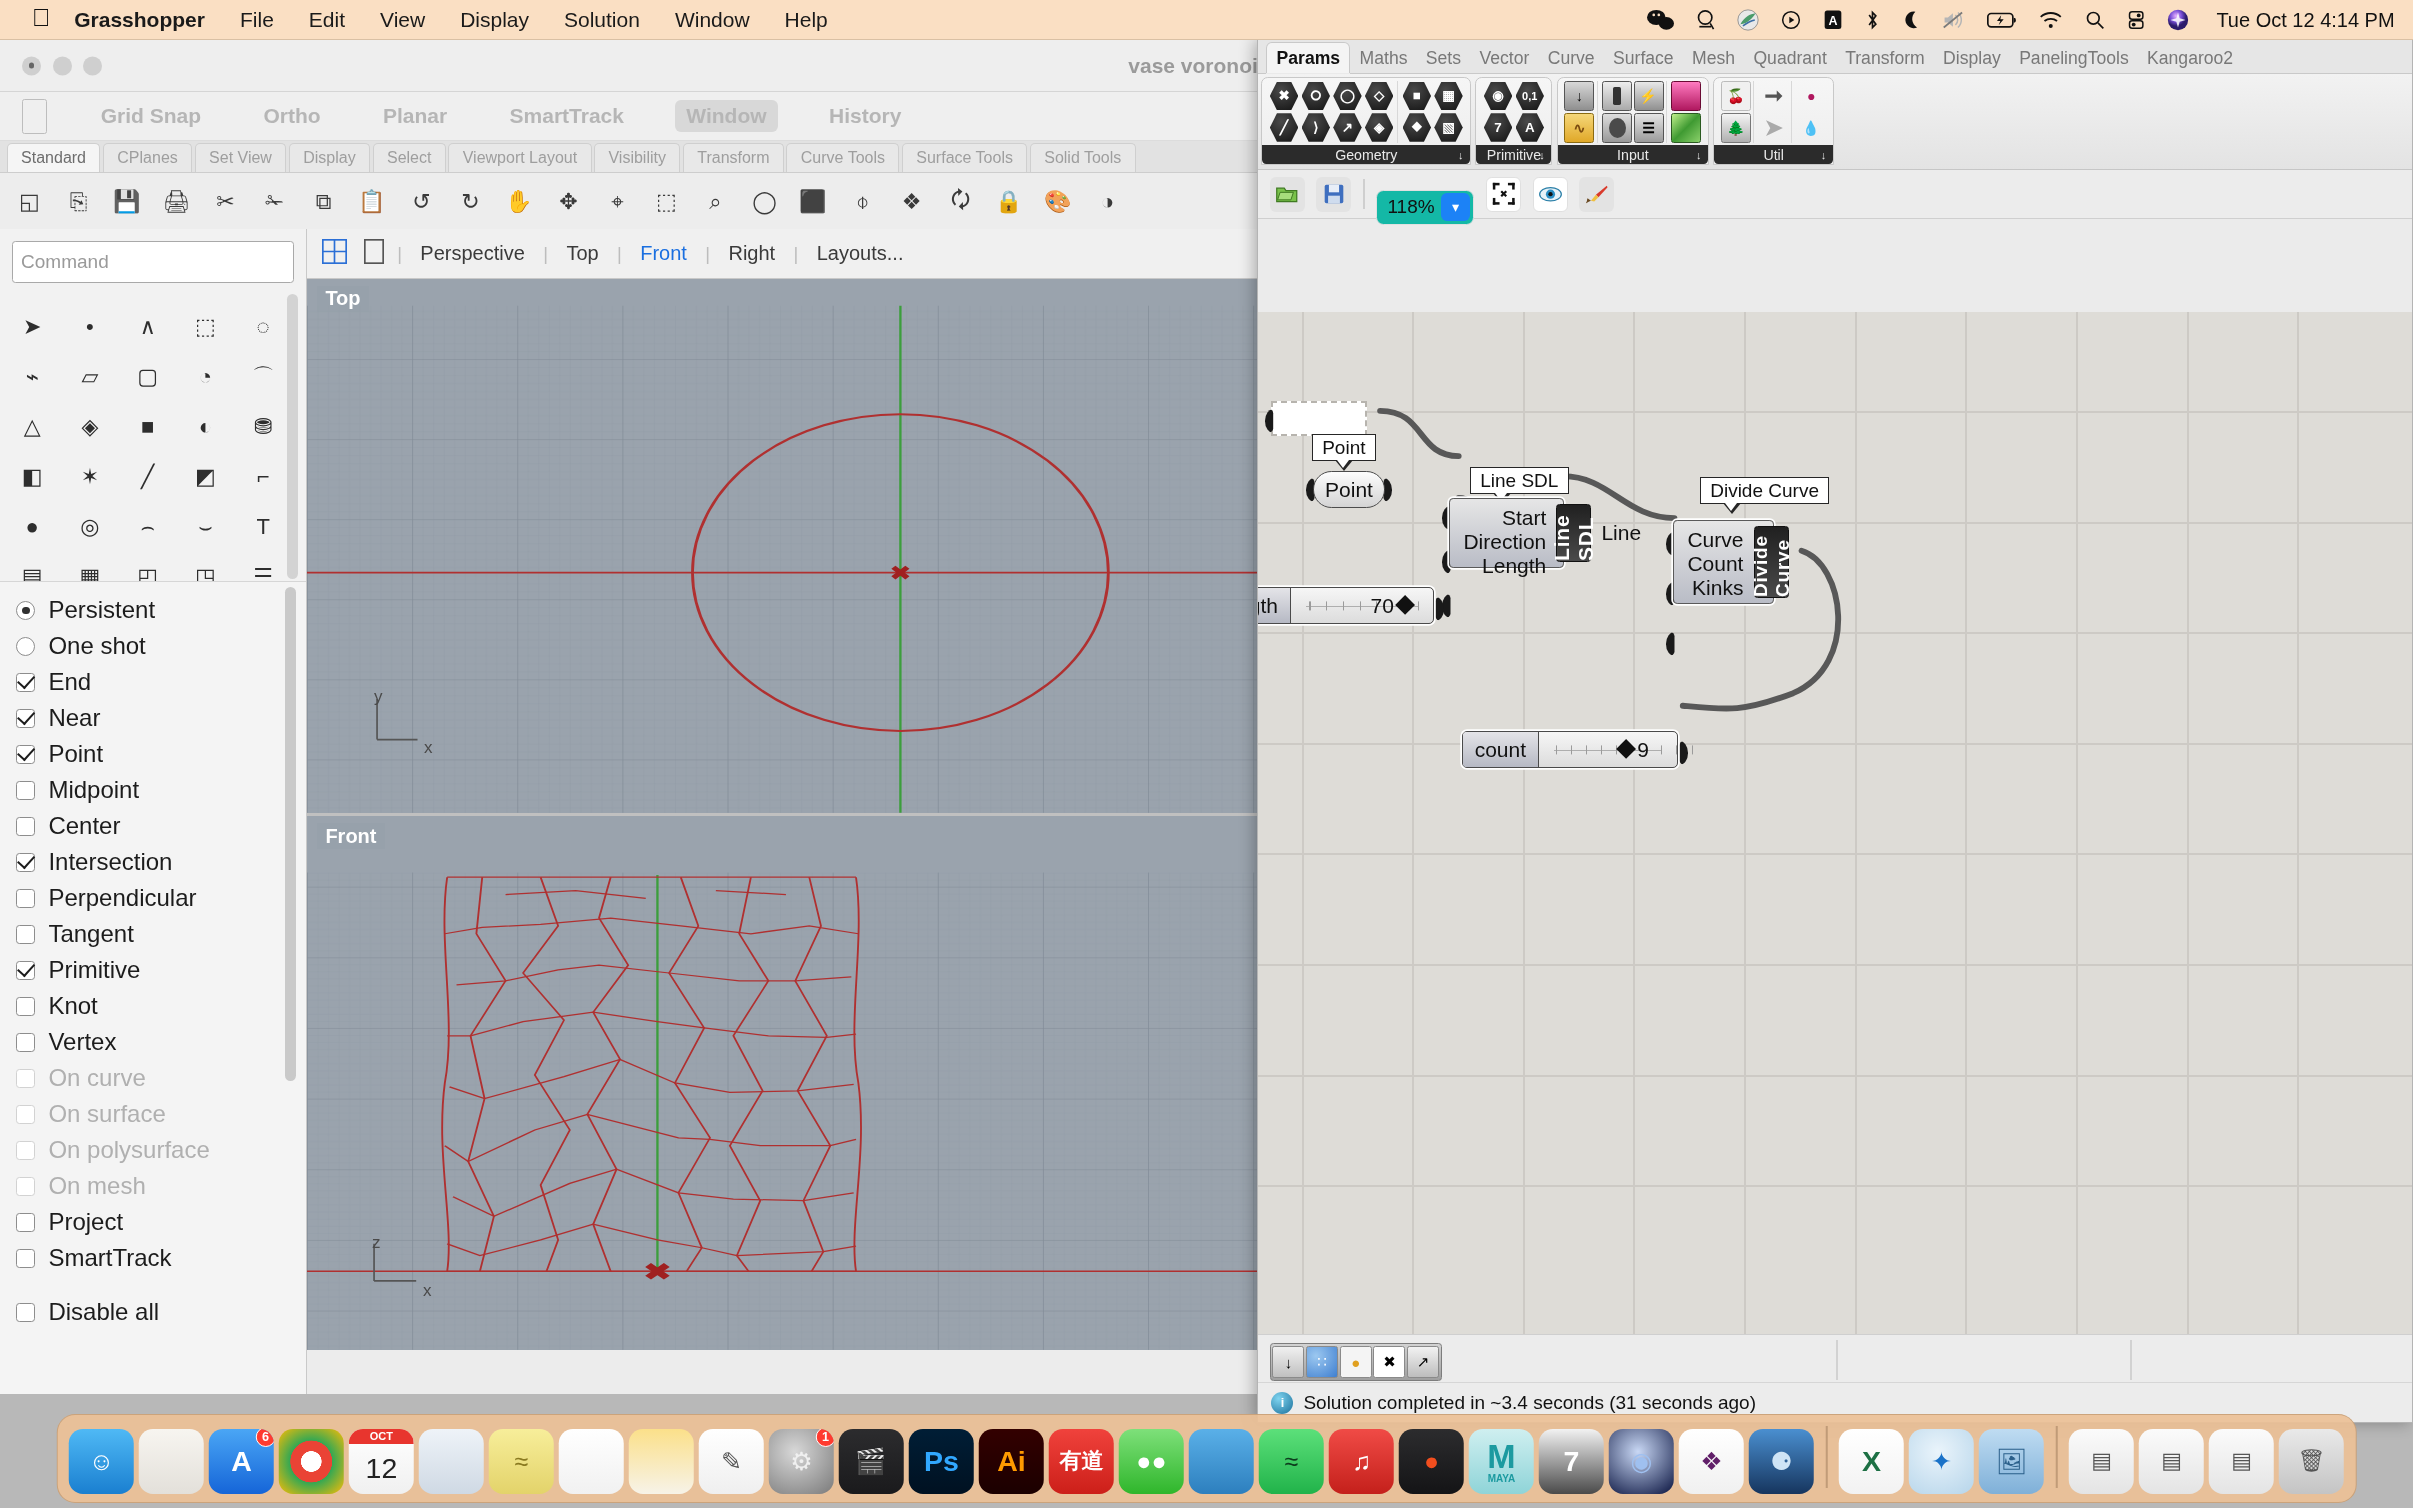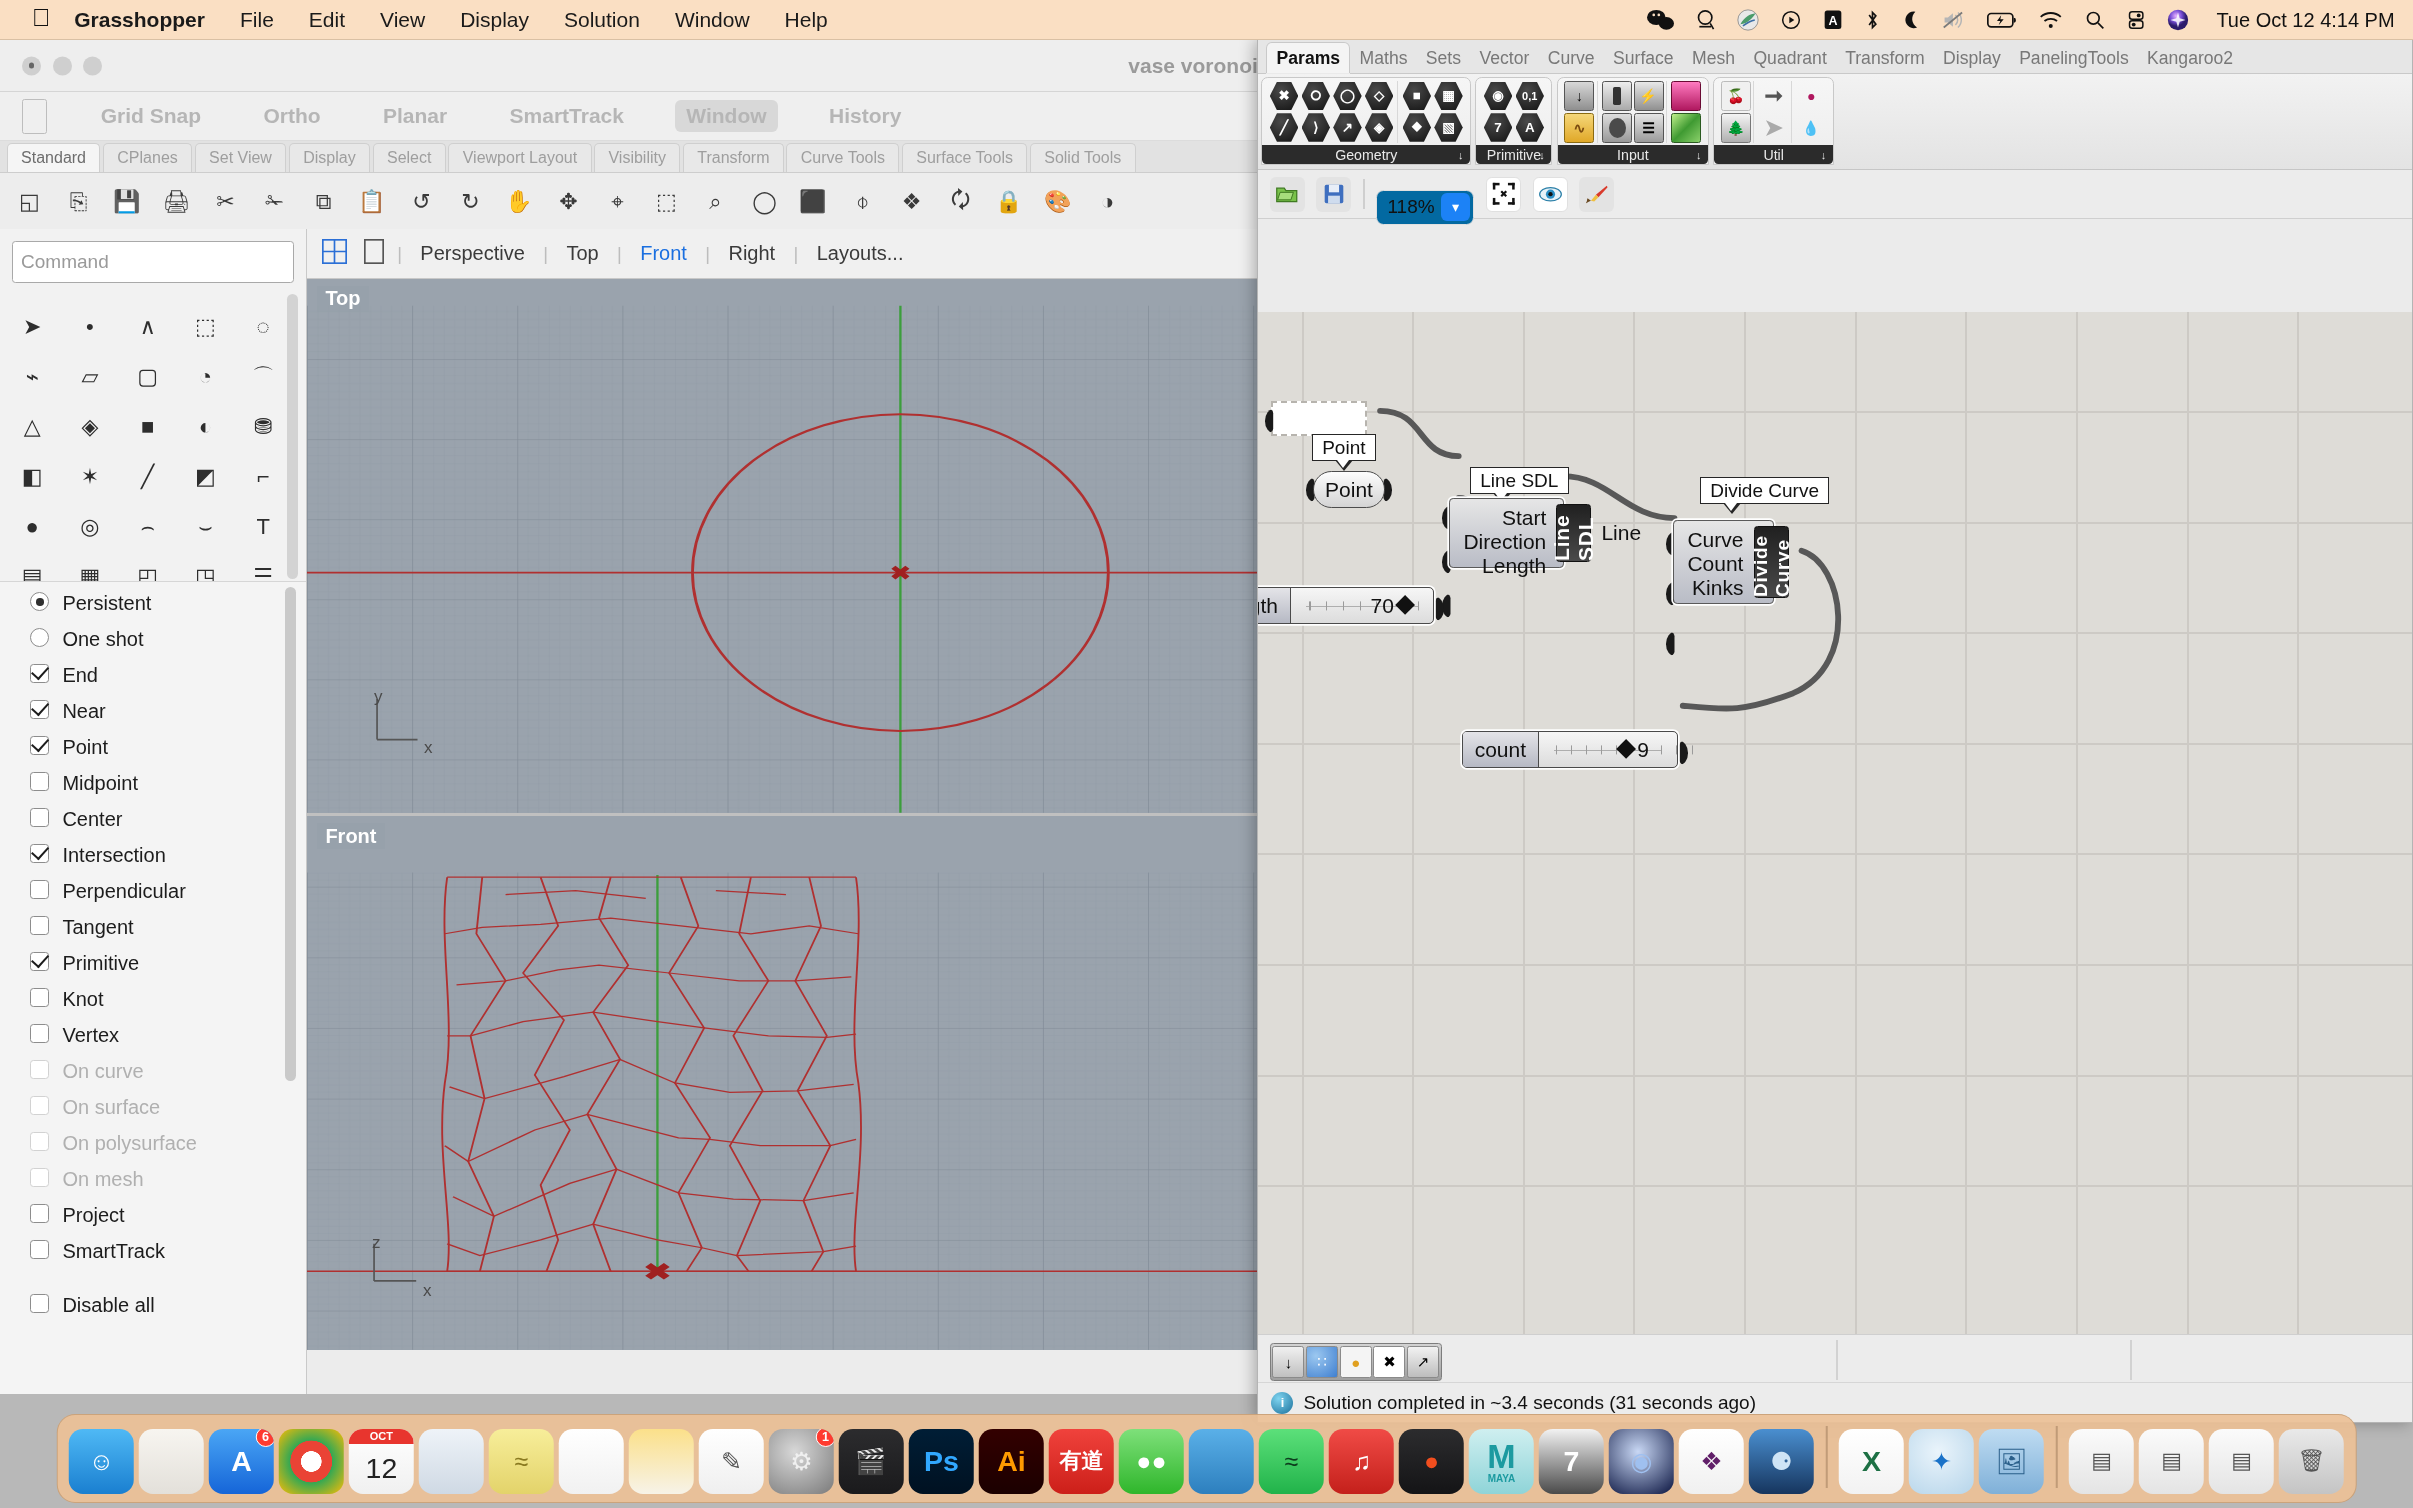--- a/index.html
+++ b/index.html
@@ -65,22 +65,22 @@
   .cmd-scroll { position:absolute; right:8.4px; top:65px; width:11px; height:285px;
     background:#d3d3d3; border-radius:5.9px; }
   .tool-grid { position:absolute; left:0; top:70px; width:302px; height:277px;
     display:grid; grid-template-columns:repeat(5,1fr); grid-auto-rows:50px;
     align-items:center; justify-items:center; padding:3.4px 10px 0 3.4px; }
   .tg { width:40px; height:40px; display:flex; align-items:center;
      justify-content:center; color:#2e2e2e; }
 
   .osnap { position:absolute; left:0; top:352px; right:0; bottom:0;
     background:#f4f4f4; padding:10px 0 0 0; border-top:0.8px solid #d6d6d6; }
-  .os-row { display:flex; height:36px; padding-left:30px;
-     font-size:20px; color:#1c1c1c; }
+  .os-row { display:flex; align-items:center; height:36px; padding-left:16px;
+     font-size:24px; color:#1c1c1c; }
   .os-row.dim { color:#b0b0b0; }
   .os-radio { width:19px;height:19px;border-radius:50%;border:1.3px solid #8d8d8d;
      background:#fff; margin-right:13.4px; flex:0 0 auto; position:relative; }
   .os-radio.on::after{content:"";position:absolute;left:5px;top:5px;width:7.5px;
      height:7.5px;border-radius:50%;background:#303030;}
   .os-box { width:19px;height:19px;border:1.3px solid #8d8d8d;background:#fff;
      border-radius:3.4px; margin-right:13.4px; flex:0 0 auto; position:relative; }
   .os-box.dim2 { border-color:#d2d2d2; }
   .os-box.on::after{content:"";position:absolute;left:4.2px;top:-1.7px;width:8.4px;
      height:14.2px;border:solid #1c1c1c;border-width:0 2.5px 2.5px 0;
@@ -156,21 +156,21 @@
   .grp-label { height:22px; background:#2b2b2b; color:#e9e9e9; font-size:14.2px;
      display:flex; align-items:center; justify-content:center; position:relative;
      border-radius:0 0 4.2px 4.2px; }
   .grp-label .arr { position:absolute; right:6.7px; font-size:11px; }
 
   .gh-toolbar2 { height:49px; background:#ececec; display:flex; align-items:center;
      padding-left:11.7px; gap:11.7px; border-bottom:0.8px solid #cfcfcf; }
   .t2btn { width:35px;height:35px; border-radius:5.9px; background:#e3e3e3;
      display:flex;align-items:center;justify-content:center; font-size:18.4px; }
   .t2btn.white { background:#fff; border:0.8px solid #e0e0e0; }
-  .zoombox { height:35px; background:#0369a1; border-radius:7.5px; display:flex;
+  .zoombox { height:35px; background:#14b8a6; border-radius:7.5px; display:flex;
      align-items:center; padding-left:10px; font-size:19px; color:#111;
      border:0.8px solid #e0e0e0;margin-top:26px; }
   .zoom-caret { width:28.5px;height:28.5px;background:#1c82f6;border-radius:5.9px;
      margin-left:6.7px;margin-right:3.4px; color:#fff; font-size:14.2px;
      display:flex;align-items:center;justify-content:center; }
 
   
   .gh-canvas { position:absolute; left:0; right:0; top:272px; bottom:88px;
      background:#dedcd7; overflow:hidden; }
   .gh-canvas .gridline-v { position:absolute; top:0; bottom:0; width:1.7px;

